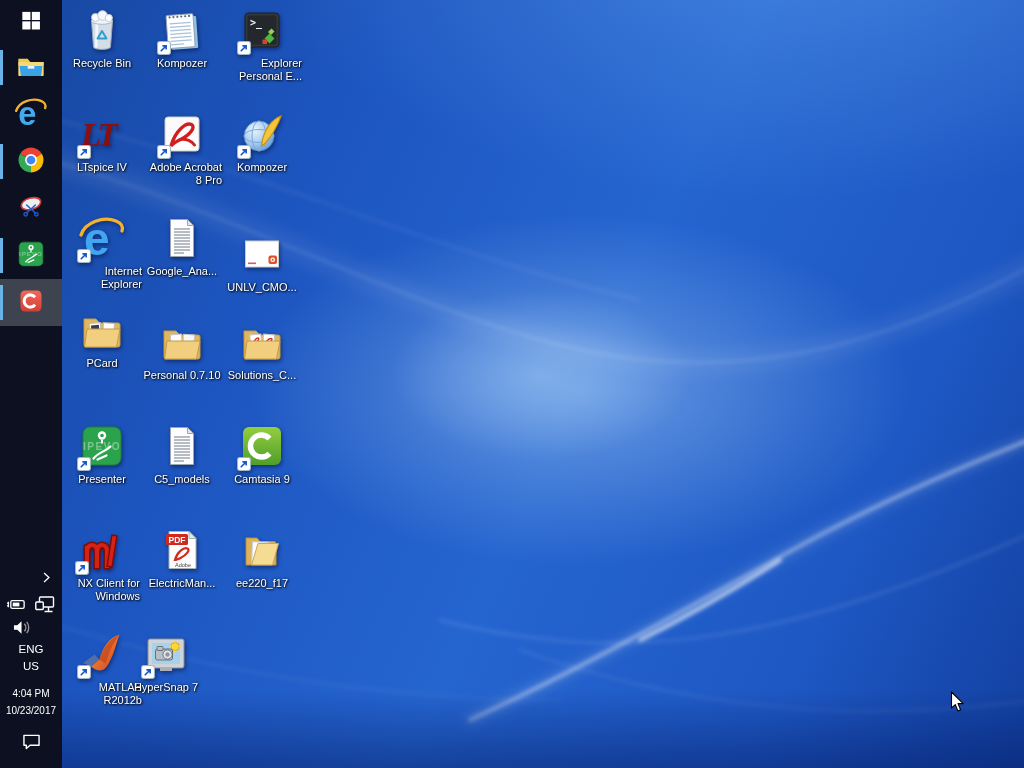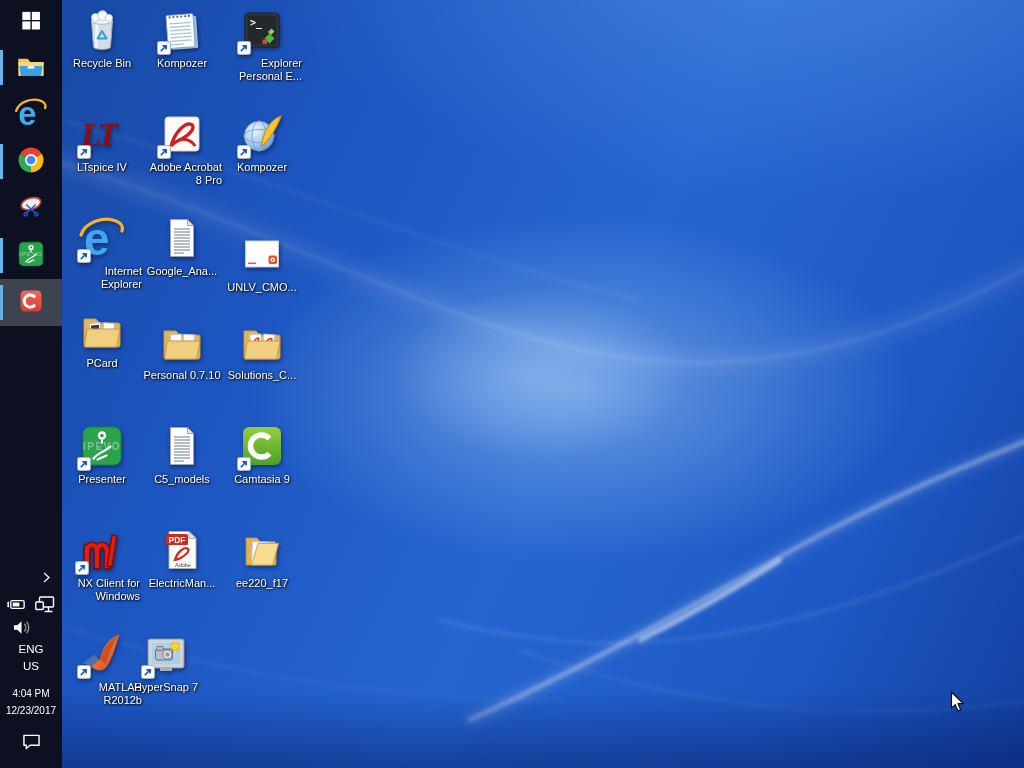--- a/index.html
+++ b/index.html
@@ -602,21 +602,21 @@
             <path d="M13.5 5 a6 6 0 0 1 0 8 M16 3 a9.5 9.5 0 0 1 0 12" stroke="rgba(255,255,255,0.55)" stroke-width="1.5" fill="none"></path>
           </svg>
         </span>
       </div>
       <div class="row-lang">
         <div>ENG</div>
         <div>US</div>
       </div>
       <div class="row-clock">
         <div>4:04 PM</div>
-        <div>12/23/2017</div>
+        <div>10/23/2017</div>
       </div>
       <div class="row-ac">
         <span>
           <svg width="19" height="17" viewBox="0 0 20 18">
             <path d="M2 2.5 h16 v10.5 h-9.5 l-4 3.5 v-3.5 H2 Z" fill="none" stroke="#fff" stroke-width="1.5" stroke-linejoin="round"></path>
           </svg>
         </span>
       </div>
     </div>
   </div>

